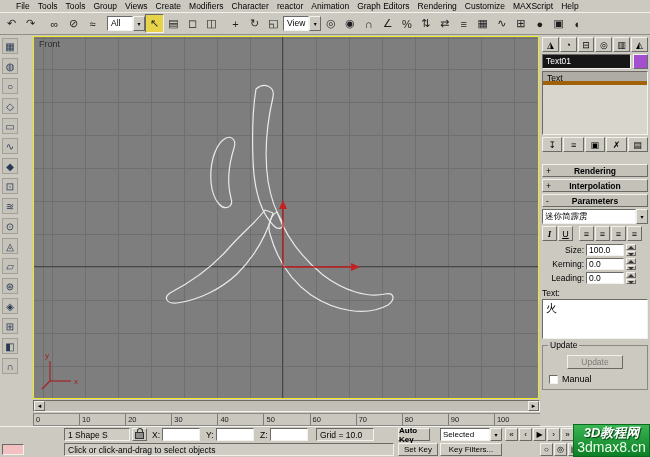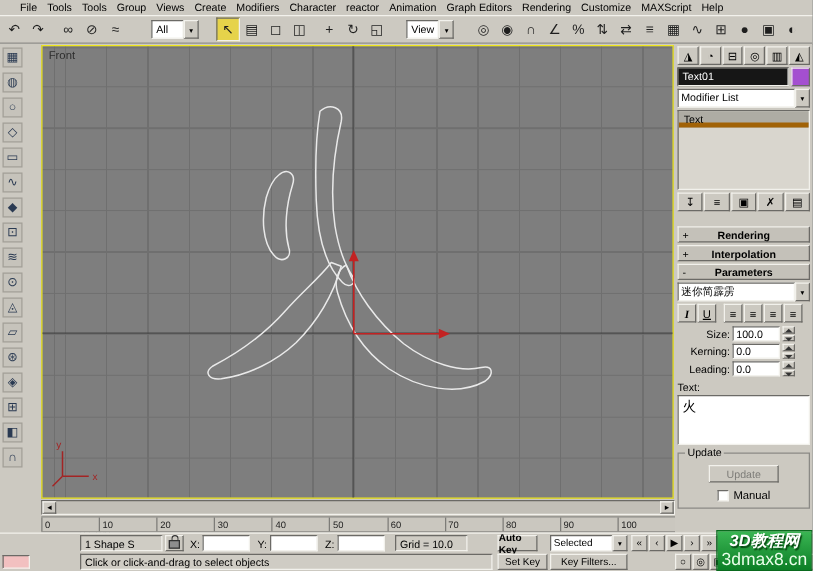--- a/index.html
+++ b/index.html
@@ -11,21 +11,21 @@
 
   
   .menubar{position:absolute;top:0;left:10px;right:0;height:12px;display:flex;align-items:center;padding:0 2px;font-size:8.5px;background:#ccc9c1;}
   .menu-item{padding:0 4px;white-space:nowrap;}
 
   
   .toolbar{position:absolute;top:12px;left:0;right:0;height:23px;background:#ccc9c1;border-top:1px solid #f2f1ec;border-bottom:1px solid #8f8e8a;display:flex;align-items:center;padding:0 2px;}
   .tbtn{width:19px;height:19px;display:flex;align-items:center;justify-content:center;font-size:11px;color:#1e1e1e;}
   .tbtn.active{background:#e6d34a;border:1px solid;border-color:#6b6a66 #f2f1ec #f2f1ec #6b6a66;}
   .tsep{width:5px;height:19px;}
-  .tcombo{height:15px;display:flex;align-items:stretch;margin:0 14px;}
+  .tcombo{height:15px;display:flex;align-items:stretch;margin:0 0;}
   .tcombo .val{background:#fff;border:1px solid;border-color:#6b6a66 #f2f1ec #f2f1ec #6b6a66;padding:1px 3px;font-size:8.5px;min-width:26px;}
   .dd{width:12px;background:#ccc9c1;border:1px solid;border-color:#f2f1ec #6b6a66 #6b6a66 #f2f1ec;display:flex;align-items:center;justify-content:center;font-size:6px;}
 
   
   .left-toolbar{position:absolute;top:36px;left:0;width:33px;height:364px;display:flex;flex-direction:column;align-items:flex-start;padding:2px 0 0 2px;gap:4px;}
   .lbtn{width:16px;height:16px;display:flex;align-items:center;justify-content:center;font-size:10px;color:#2a3a52;background:#c6c3bb;border:1px solid #a3a098;}
 
   
   .viewport{position:absolute;left:33px;top:36px;width:506px;height:363px;border:1px solid #efe71f;background-color:#7e7e7e;
     background-image:repeating-linear-gradient(to right,#6f6f6f 0 1px,transparent 1px 33px),repeating-linear-gradient(to bottom,#6f6f6f 0 1px,transparent 1px 33px);
@@ -66,21 +66,21 @@
   .spin{width:10px;height:12px;display:flex;flex-direction:column;gap:1px;}
   .spin i{display:block;flex:1;background:#ccc9c1;border:1px solid;border-color:#f2f1ec #6b6a66 #6b6a66 #f2f1ec;position:relative;}
   .spin i.up::after{content:"";position:absolute;left:1px;top:1px;border-left:3px solid transparent;border-right:3px solid transparent;border-bottom:3px solid #333;}
   .spin i.dn::after{content:"";position:absolute;left:1px;top:1px;border-left:3px solid transparent;border-right:3px solid transparent;border-top:3px solid #333;}
   .textlabel{font-size:8.5px;margin:3px 0 1px;}
   .textarea{height:40px;background:#fff;border:1px solid;border-color:#6b6a66 #f2f1ec #f2f1ec #6b6a66;font-size:11px;padding:1px 3px;margin-bottom:6px;}
   .group{border:1px solid #8a8985;position:relative;margin-top:6px;padding:9px 6px 5px;}
   .gtitle{position:absolute;top:-6px;left:5px;background:#ccc9c1;padding:0 2px;font-size:8.5px;}
   .btn{background:#ccc9c1;border:1px solid;border-color:#f2f1ec #6b6a66 #6b6a66 #f2f1ec;display:flex;align-items:center;justify-content:center;font-size:8.5px;}
   .update-btn{width:56px;height:14px;margin:0 auto 5px;color:#7d7c78;}
-  .cbrow{display:flex;align-items:center;gap:4px;justify-content:center;}
+  .cbrow{display:flex;align-items:center;gap:4px;justify-content:flex-start;}
   .cb{width:9px;height:9px;background:#fff;border:1px solid;border-color:#6b6a66 #f2f1ec #f2f1ec #6b6a66;}
 
   
   .timeslider{position:absolute;left:33px;top:400px;width:507px;height:12px;background:#c2bfb7;border:1px solid;border-color:#6b6a66 #f2f1ec #f2f1ec #6b6a66;display:flex;align-items:stretch;}
   .ts-arrow{width:11px;display:flex;align-items:center;justify-content:center;font-size:7px;background:#ccc9c1;border:1px solid;border-color:#f2f1ec #6b6a66 #6b6a66 #f2f1ec;}
   .ts-handle{width:58px;margin-left:2px;background:#c8c5bd;border:1px solid;border-color:#f2f1ec #6b6a66 #6b6a66 #f2f1ec;font-size:8px;display:flex;align-items:center;justify-content:center;margin-top:24px;}
   .ts-track{flex:1;}
   .ruler{position:absolute;left:33px;top:413px;width:507px;height:13px;background:#cac7bf;border-top:1px solid #8a8985;border-bottom:1px solid #8a8985;display:flex;}
   .tick{flex:1;border-left:1px solid #7d7c78;font-size:7.5px;padding:1px 0 0 2px;color:#1c1c1c;}
 
@@ -228,24 +228,20 @@
       <span class="ptab">◔</span>
       <span class="ptab">⊟</span>
       <span class="ptab">◎</span>
       <span class="ptab">▥</span>
       <span class="ptab">◭</span>
     </div>
   <div class="namerow">
     <span class="namefield">Text01</span>
     <span class="swatch"></span>
   </div>
-  <div class="combo">
-    <span class="val">Modifier List</span>
-    <span class="dd">▾</span>
-  </div>
   <div class="stack">
 
   <div class="item">Text</div>
     </div>
   <div class="stackbtns">
 
   <span class="sbtn">↧</span>
       <span class="sbtn">≡</span>
       <span class="sbtn">▣</span>
       <span class="sbtn">✗</span>

